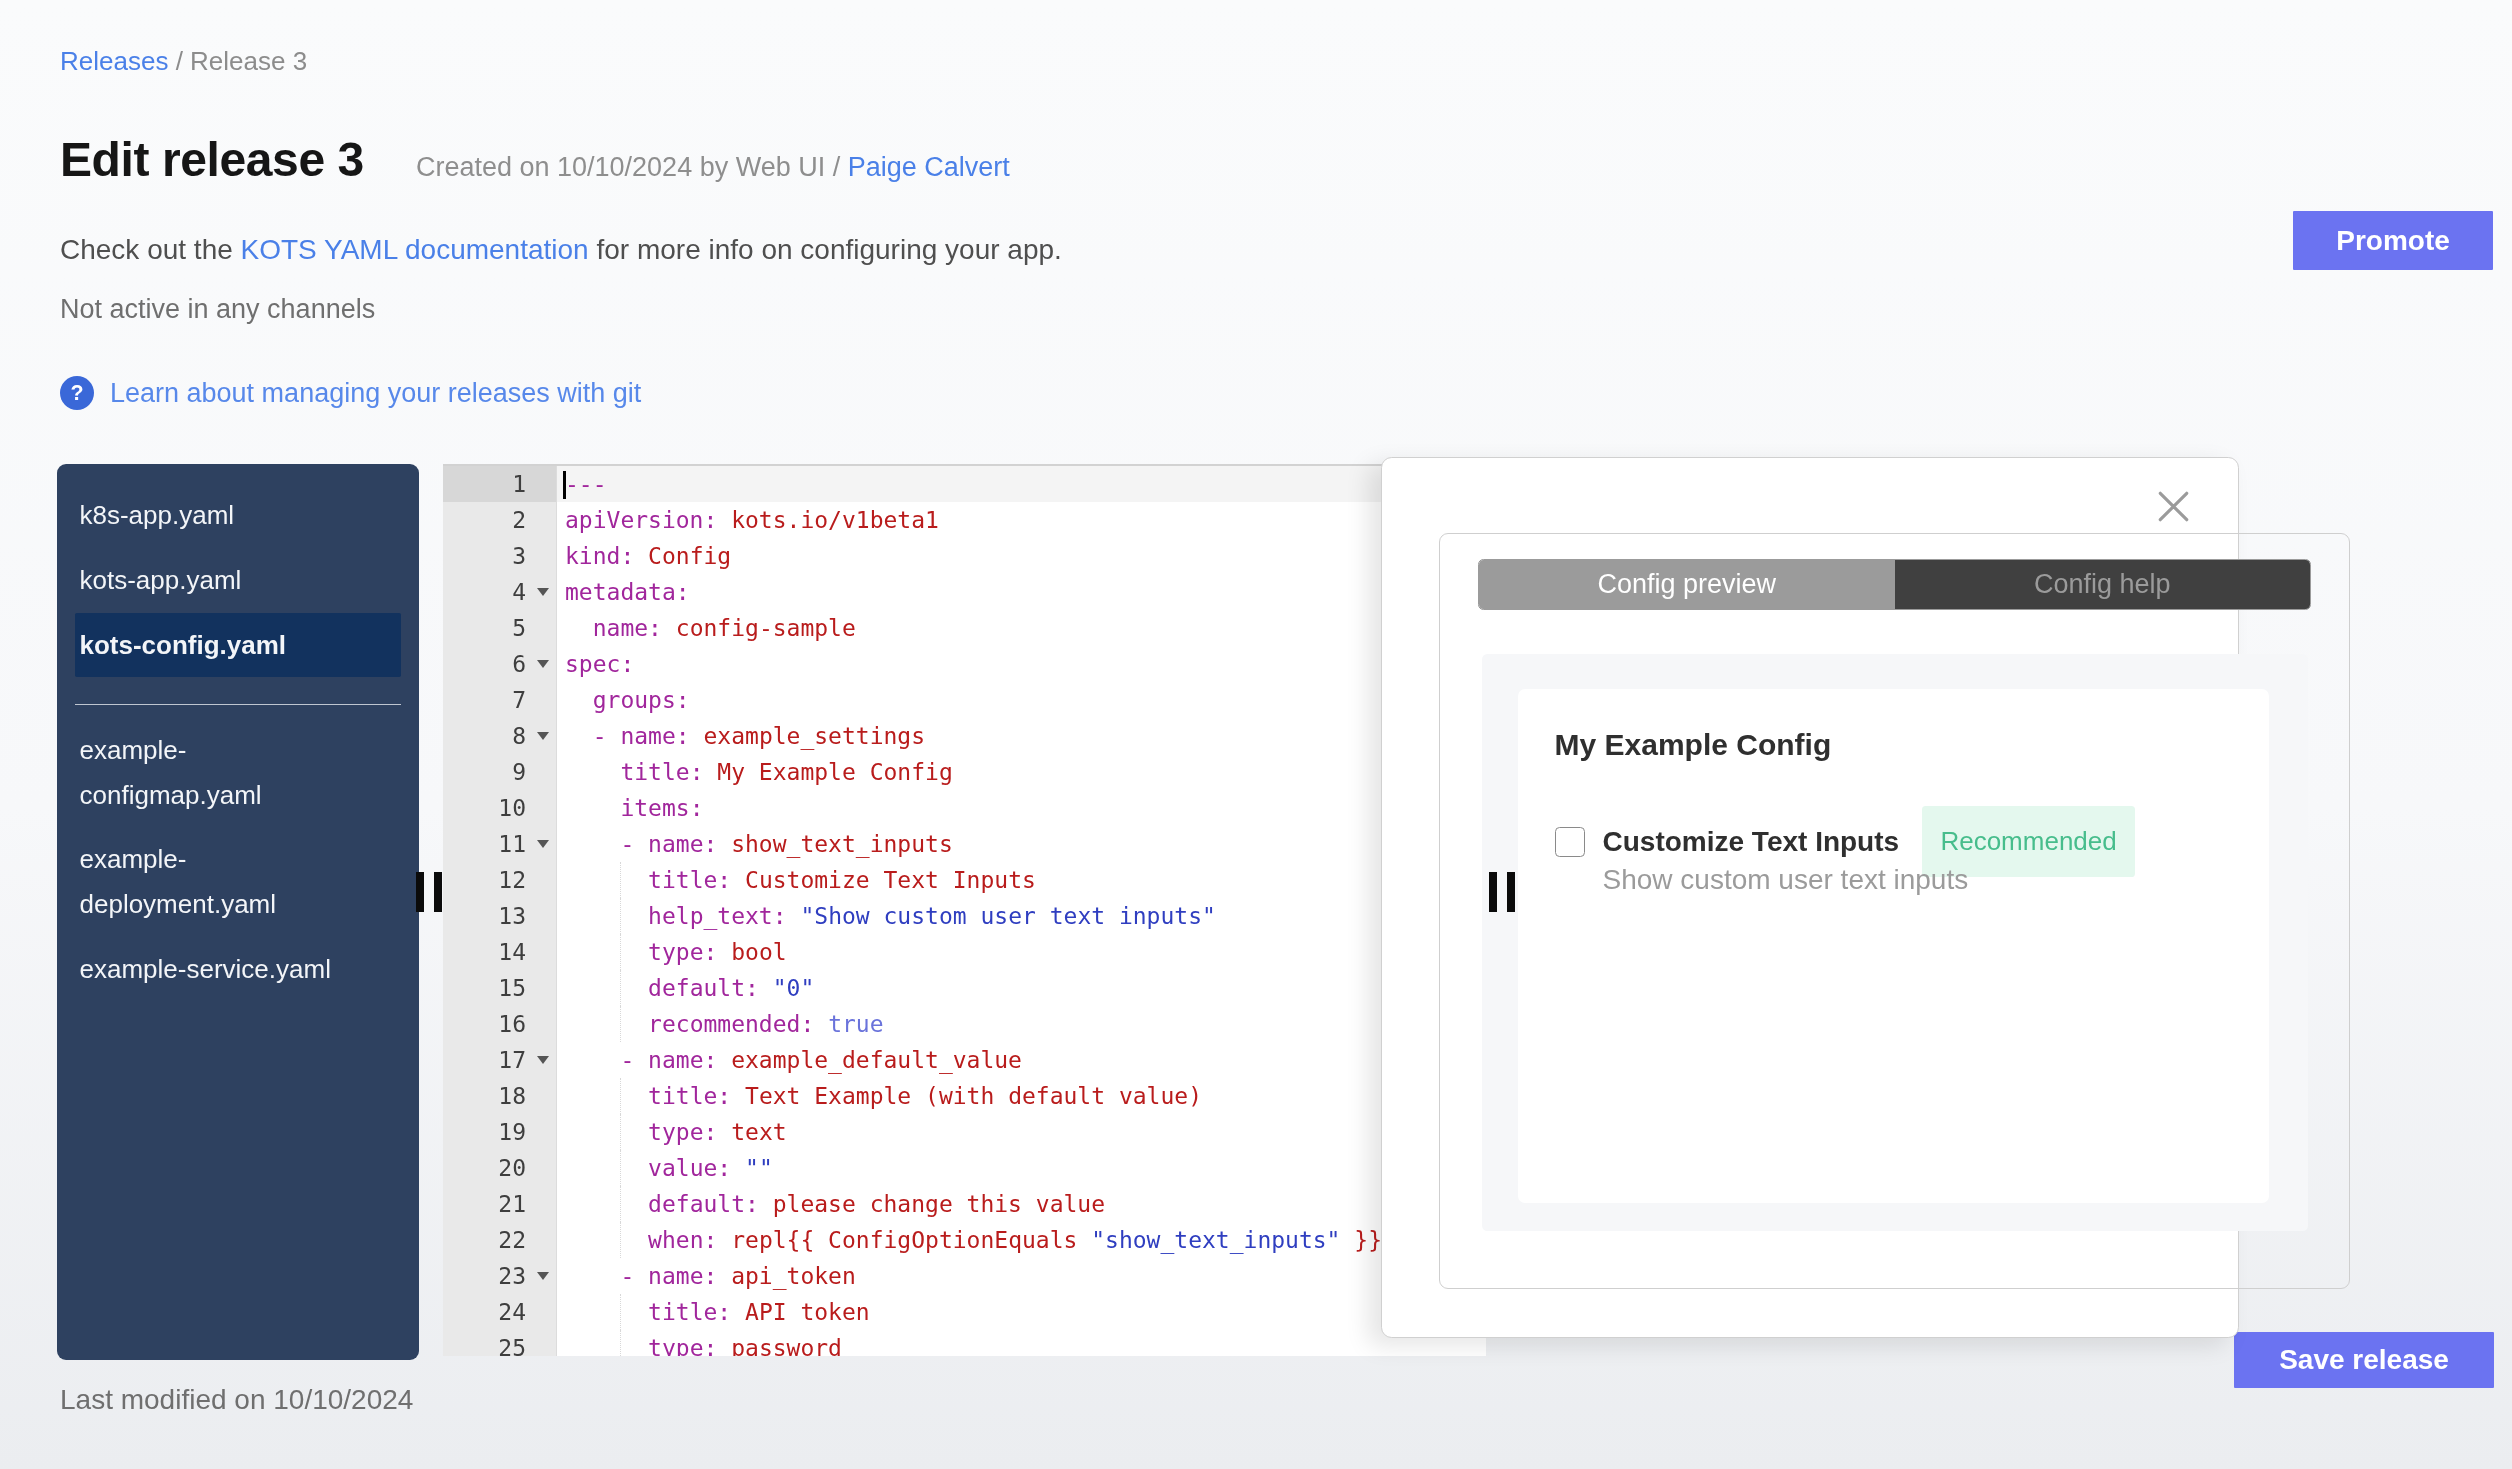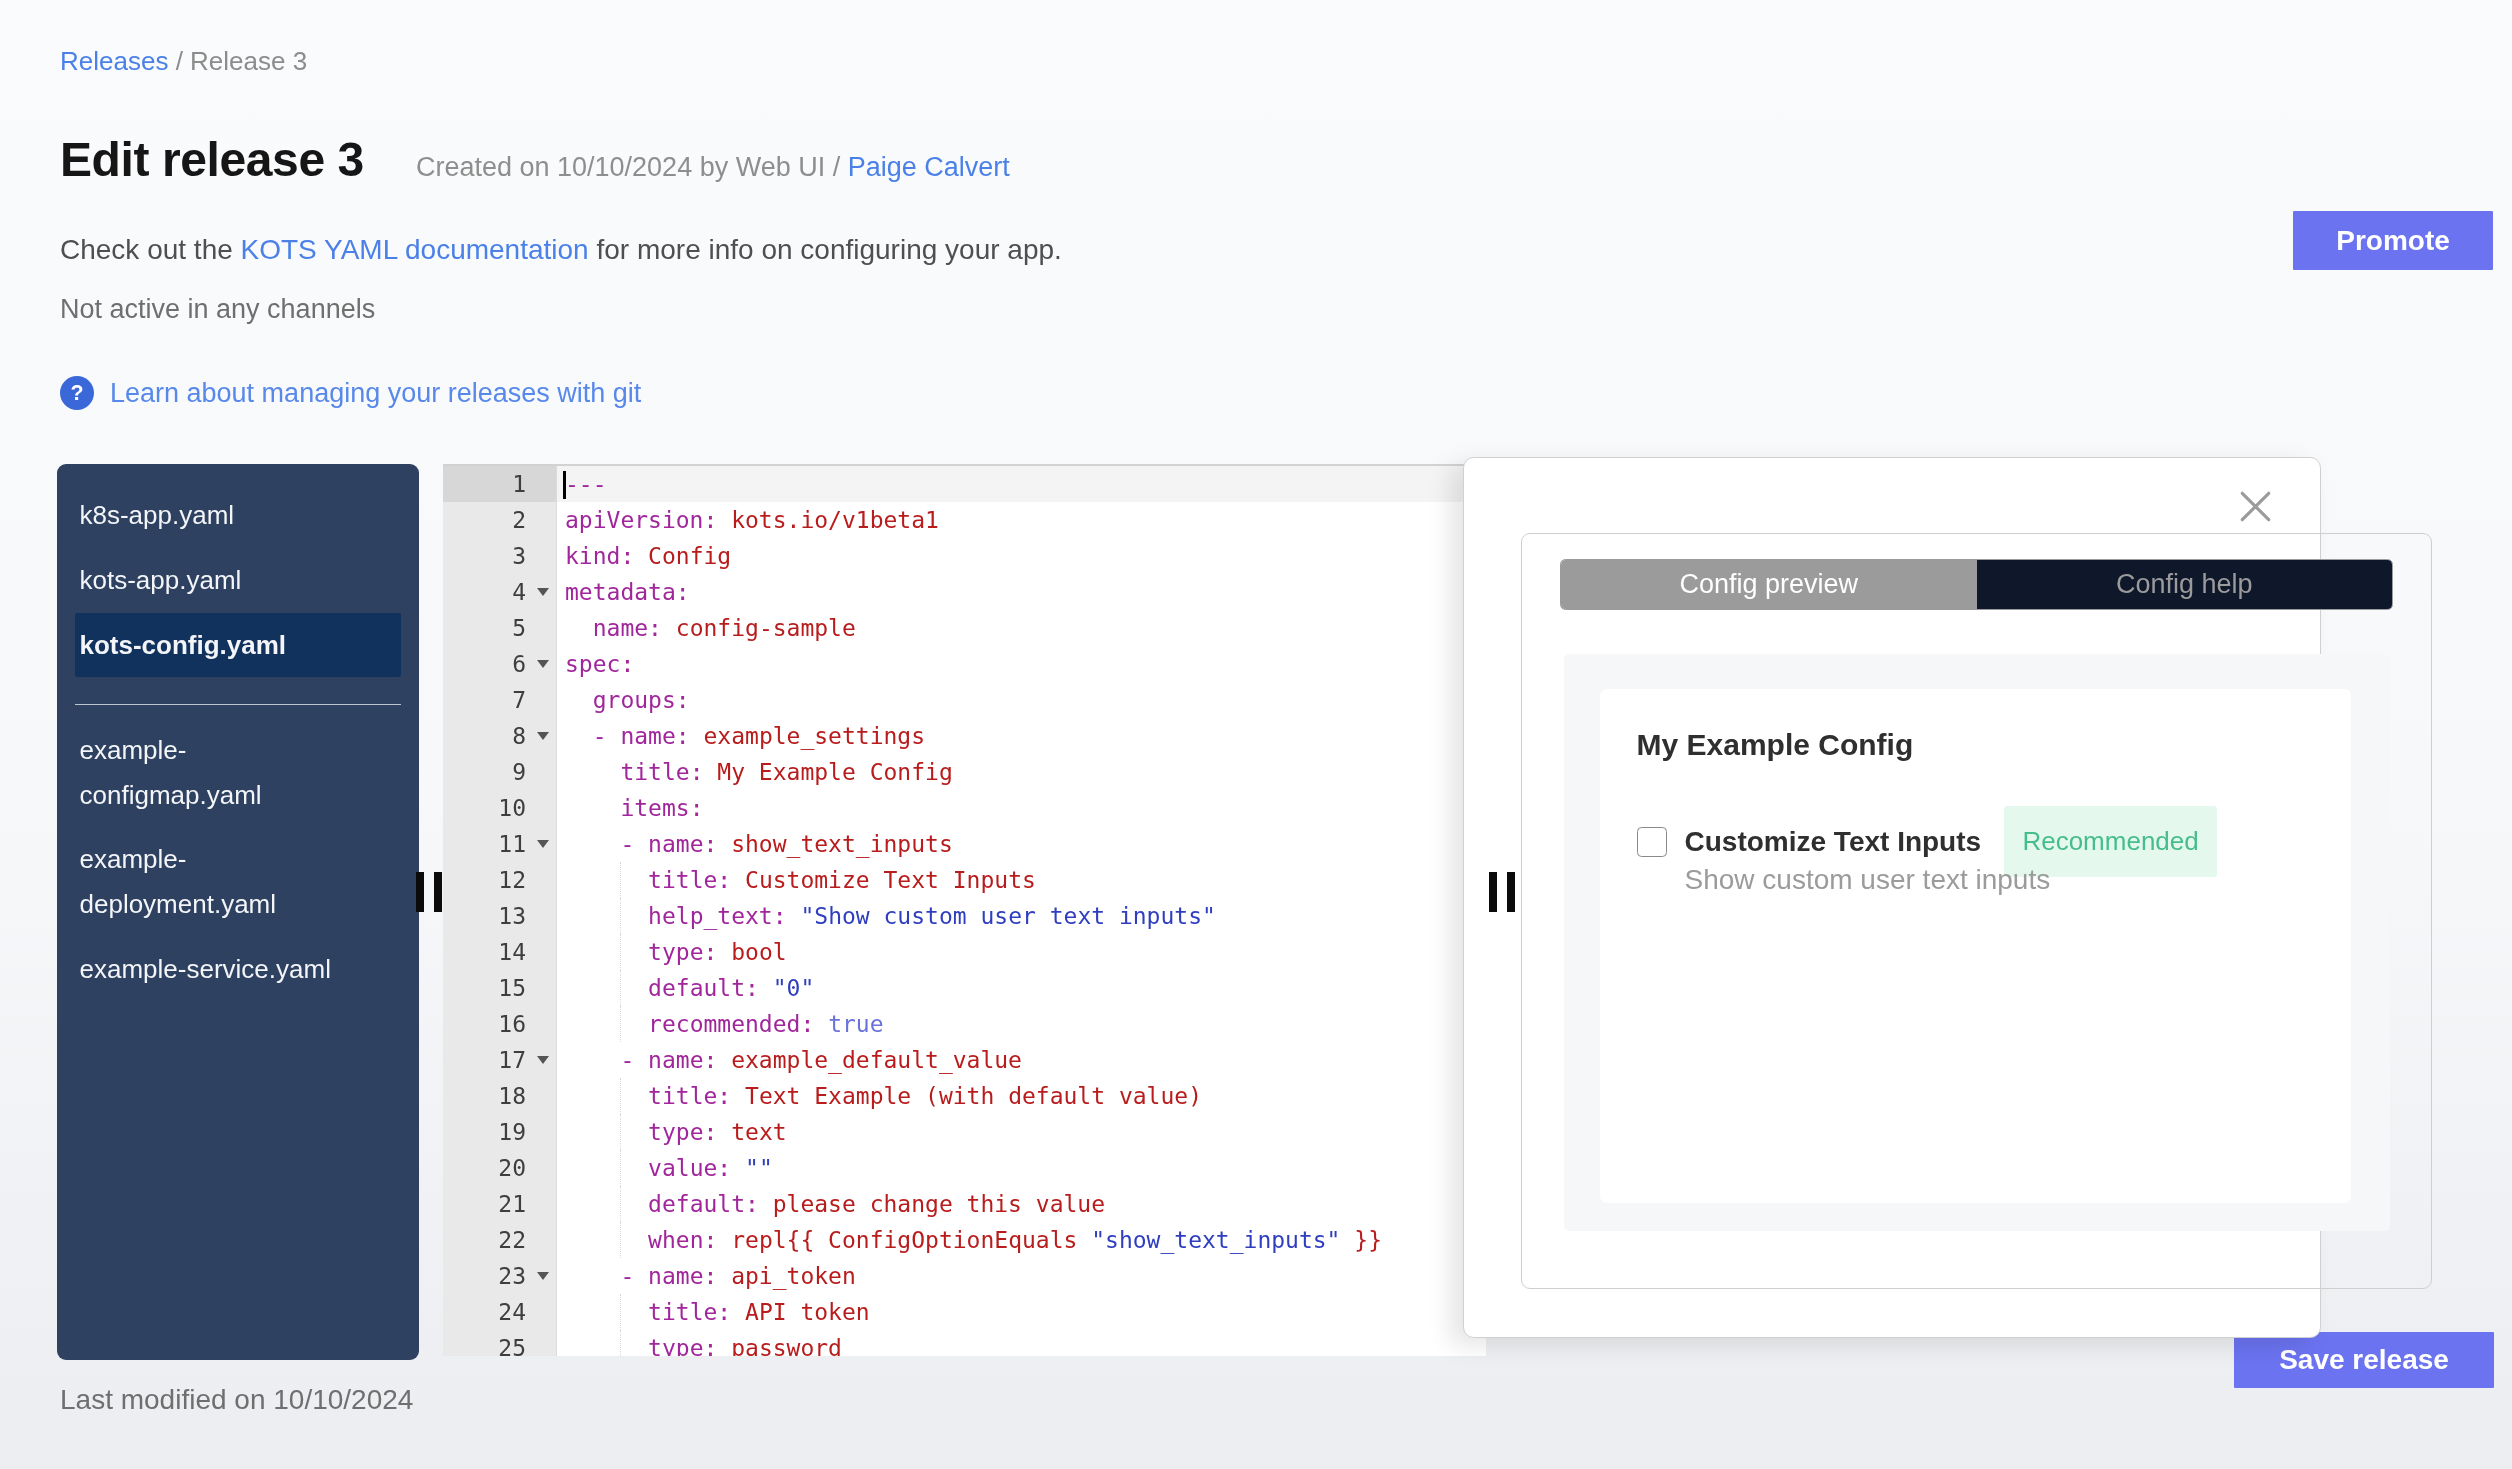--- a/index.html
+++ b/index.html
@@ -45,30 +45,30 @@
     color:#3E3E3E;text-align:right;padding-right:30px;box-sizing:border-box;position:relative;}
   .fold-arrow{position:absolute;right:7.1px;top:14.3px;width:0;height:0;
     border-left:6.2px solid transparent;border-right:6.2px solid transparent;border-top:8px solid #555;}
   .code-content{position:relative;padding-left:8px;white-space:pre;flex:1;}
   .code-line.active .gut{background:#D7D7D7;}
   .code-line.active .code-content{background:#F4F4F4;}
   .c-k{color:#A1269C;} .c-p{color:#b91c1c;} .c-s{color:#2F3EC0;} .c-b{color:#6A73DB;}
   .guide{position:absolute;left:63px;top:0;bottom:0;border-left:1.8px dotted #D8D8D8;}
   .cursor{position:absolute;left:6.2px;top:4.5px;width:2.7px;height:28px;background:#000;}
   
-  .panel{left:1442px;top:457px;width:858px;height:881px;background:#fff;
+  .panel{left:1360px;top:457px;width:858px;height:881px;background:#fff;
     border:1.8px solid #D0D0D0;border-radius:10.7px;box-sizing:border-box;
     box-shadow:-12.5px 7.1px 23px rgba(0,0,0,0.10);z-index:20;}
   .close-x{position:absolute;right:46px;top:30px;cursor:pointer;}
   .inner{position:absolute;left:57px;top:75px;width:911px;height:756px;
     border:1.8px solid #CFCFCF;border-radius:9px;box-sizing:border-box;}
   .tabs{margin:25px auto 0;width:833px;height:51px;display:flex;
     border:1.8px solid #9B9B9B;border-radius:5.3px;overflow:hidden;box-sizing:border-box;}
   .tab{flex:1;display:flex;align-items:center;justify-content:center;
-    font-size:27px;color:#9B9B9B;background:#0f172a;cursor:pointer;}
+    font-size:27px;color:#9B9B9B;background:#404040;cursor:pointer;}
   .tab.active{background:#9B9B9B;color:#fff;}
   .gray{margin:44px auto 0;width:826px;height:577px;background:#F6F7F9;border-radius:5.3px;position:relative;}
   .card{position:absolute;left:36px;top:35px;width:751px;height:514px;background:#fff;border-radius:7.1px;}
   .group-title{position:absolute;left:37px;top:39px;font-size:30px;font-weight:bold;color:#2F2F2F;}
   .opt-row{position:absolute;left:37px;top:117px;display:flex;align-items:center;gap:18px;}
   .checkbox{width:30px;height:30px;border:1.8px solid #8A8A8A;border-radius:4.5px;background:#fff;
     box-sizing:border-box;cursor:pointer;flex:none;}
   .opt-label{font-size:28px;font-weight:bold;color:#2F2F2F;}
   .badge{background:#E4F8EE;color:#47BD8C;font-size:26px;padding:20px 18px;border-radius:3.6px;margin-left:5.3px;}
   .help-text{position:absolute;left:85px;top:175px;font-size:28px;color:#9B9B9B;}

